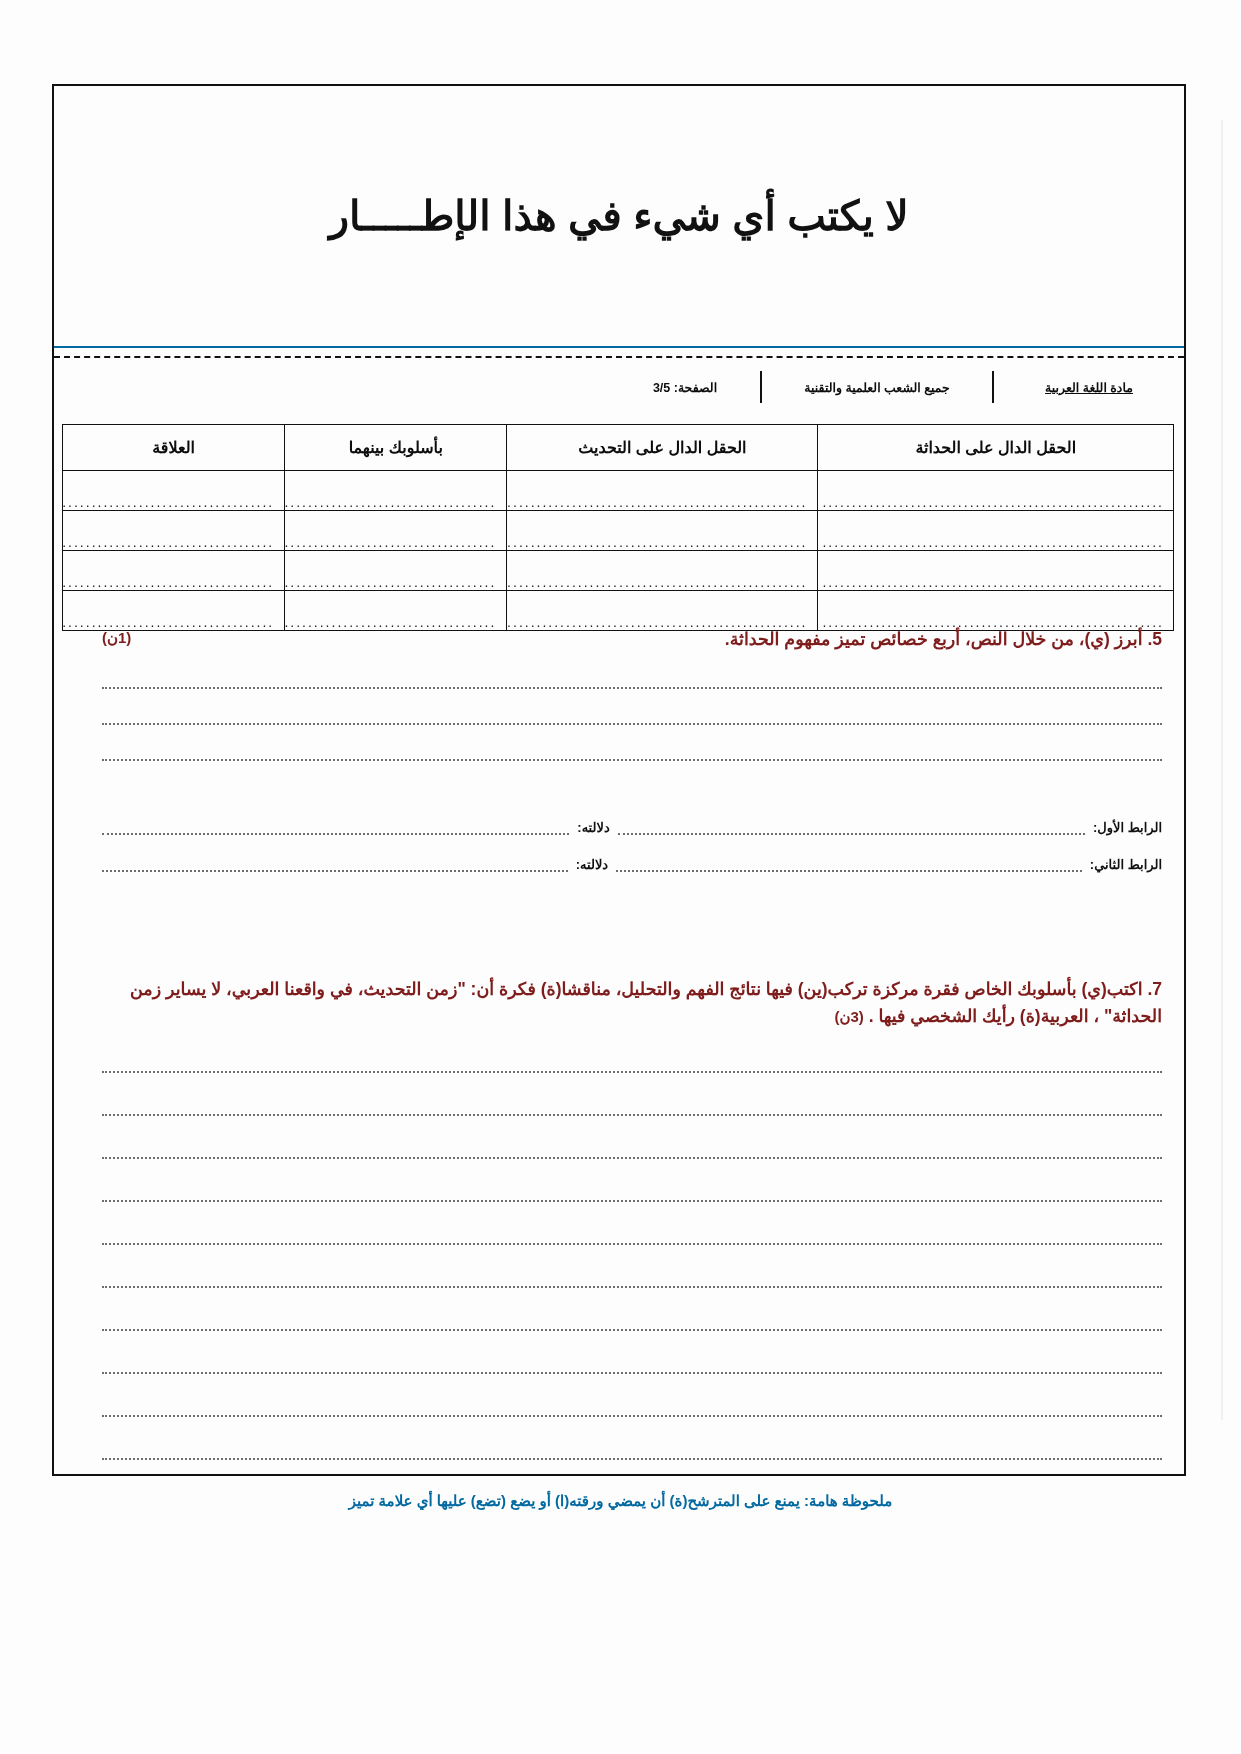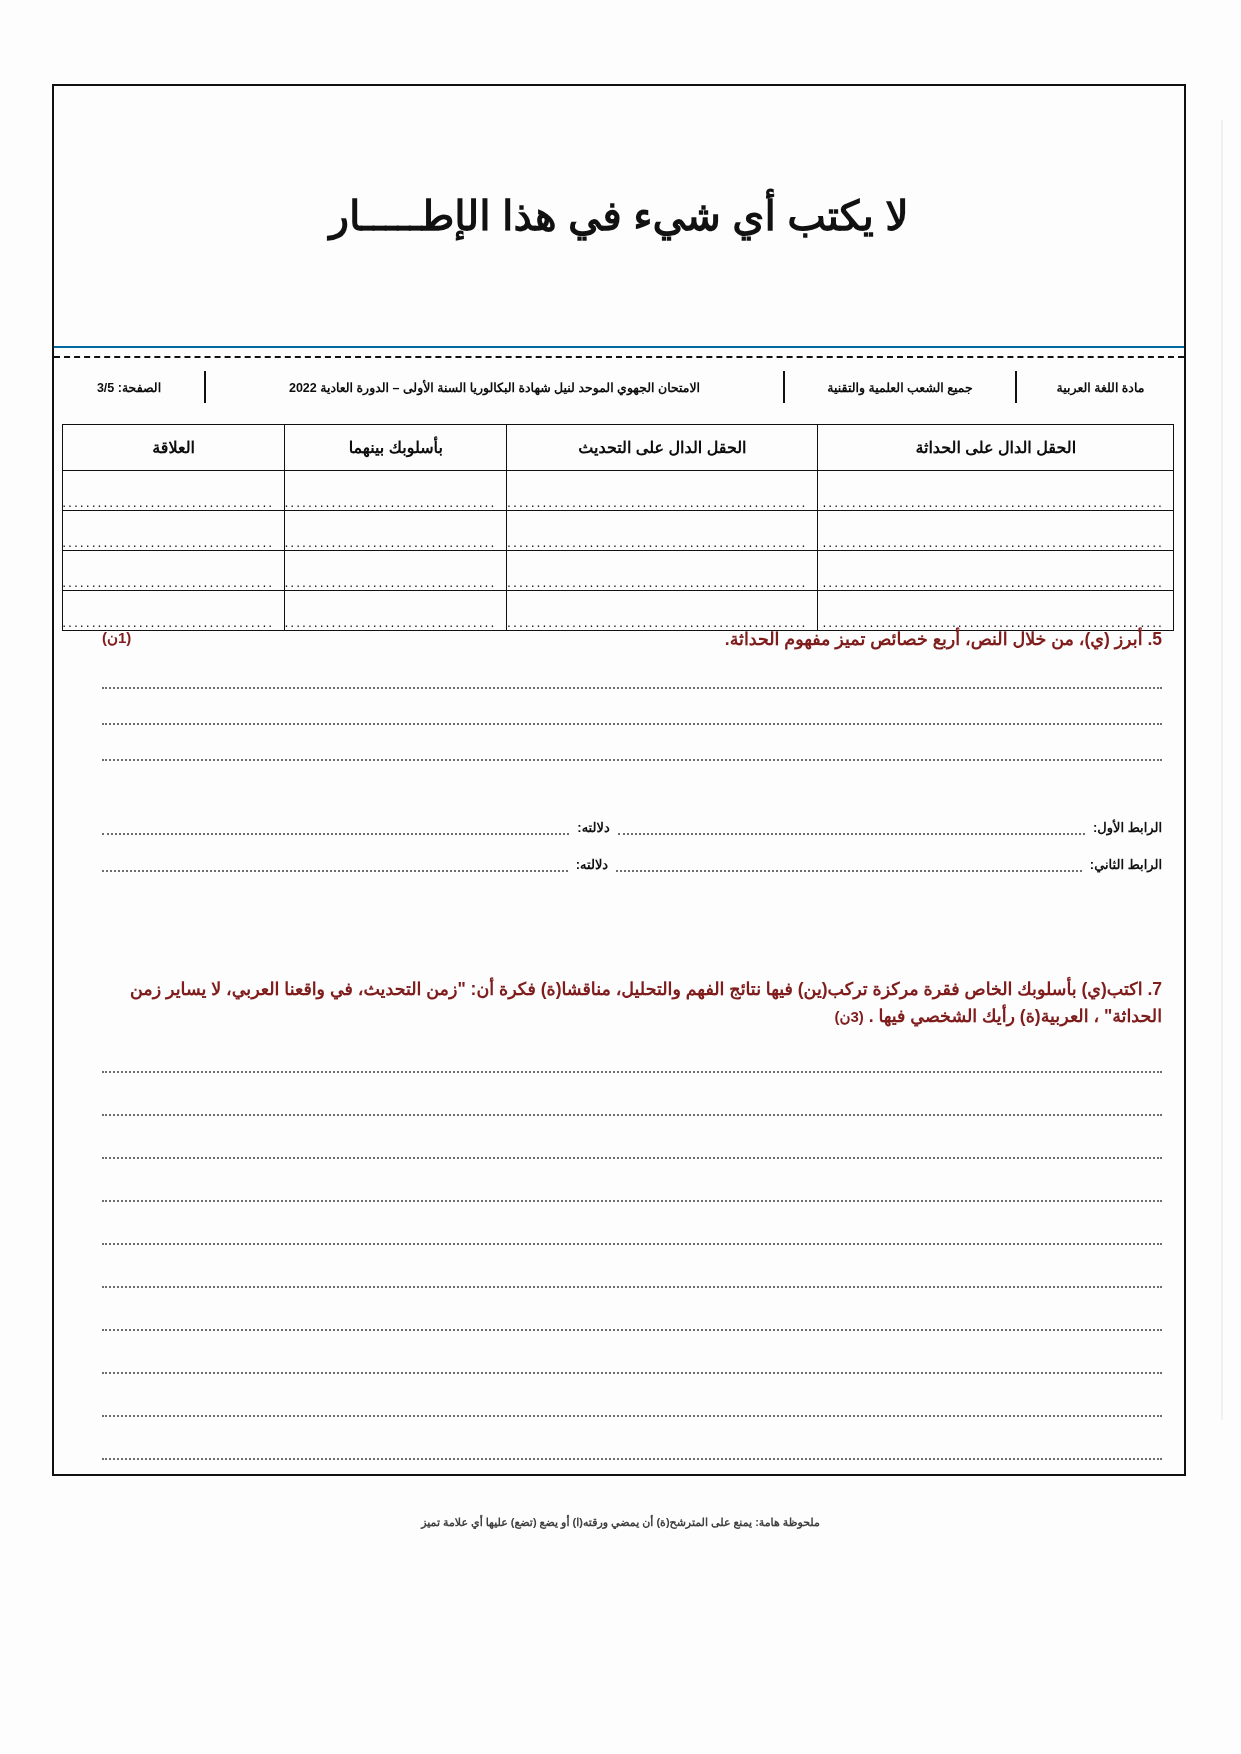--- a/index.html
+++ b/index.html
@@ -78,21 +78,21 @@
   .info-cell {
     display: flex;
     align-items: center;
     justify-content: center;
     text-align: center;
     padding: 0 6px;
     box-sizing: border-box;
     white-space: nowrap;
   }
   .info-cell.sep { border-left: 2px solid #111; }
-  .c-subject { width: 169px; }
+  .c-subject { width: 192px; text-decoration: underline; }
   .c-branch  { width: 232px; }
   .c-exam    { flex: 1; }
   .c-page    { width: 150px; }
 
   
   .ans-table {
     position: absolute;
     left: 8px;
     top: 338px;
     width: 1112px;
@@ -175,24 +175,23 @@
   .write-area { margin-top: 16px; }
   .write-area .dotline { margin-top: 41px; }
 
   
   .footer-note {
     position: absolute;
     left: 0;
     right: 0;
     top: 1492px;
     text-align: center;
-    font-size: 11px;
-    font-weight: bold;
-    color: #404040;
-    margin-top: 24px;
+    font-size: 15px;
+    font-weight: bold;
+    color: #0369a1;
   }
 
   
   .scan-edge {
     position: absolute;
     right: 18px;
     top: 120px;
     width: 2px;
     height: 1300px;
     background: #f0f0f0;
@@ -209,21 +208,20 @@
 
     <div class="nowrite-box">
       <div class="nowrite-text">لا يكتب أي شيء في هذا الإطـــــار</div>
     </div>
 
     <div class="dashed-sep"></div>
 
     <div class="info-strip">
       <div class="info-cell c-subject sep">مادة اللغة العربية</div>
       <div class="info-cell c-branch sep">جميع الشعب العلمية والتقنية</div>
-      <div class="info-cell c-exam sep">الامتحان الجهوي الموحد لنيل شهادة البكالوريا السنة الأولى – الدورة العادية 2022</div>
       <div class="info-cell c-page">الصفحة: 3/5</div>
     </div>
 
     <table class="ans-table">
       <thead>
         <tr>
           <th class="col-w1">الحقل الدال على الحداثة</th>
           <th class="col-w2">الحقل الدال على التحديث</th>
           <th class="col-w3">بأسلوبك بينهما</th>
           <th class="col-w4">العلاقة</th>

